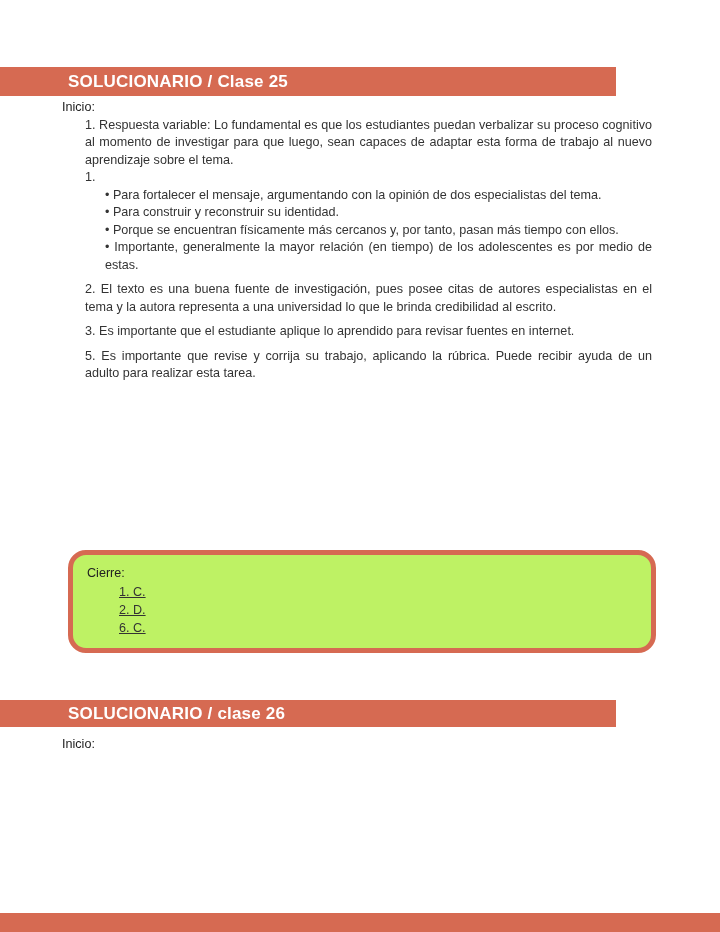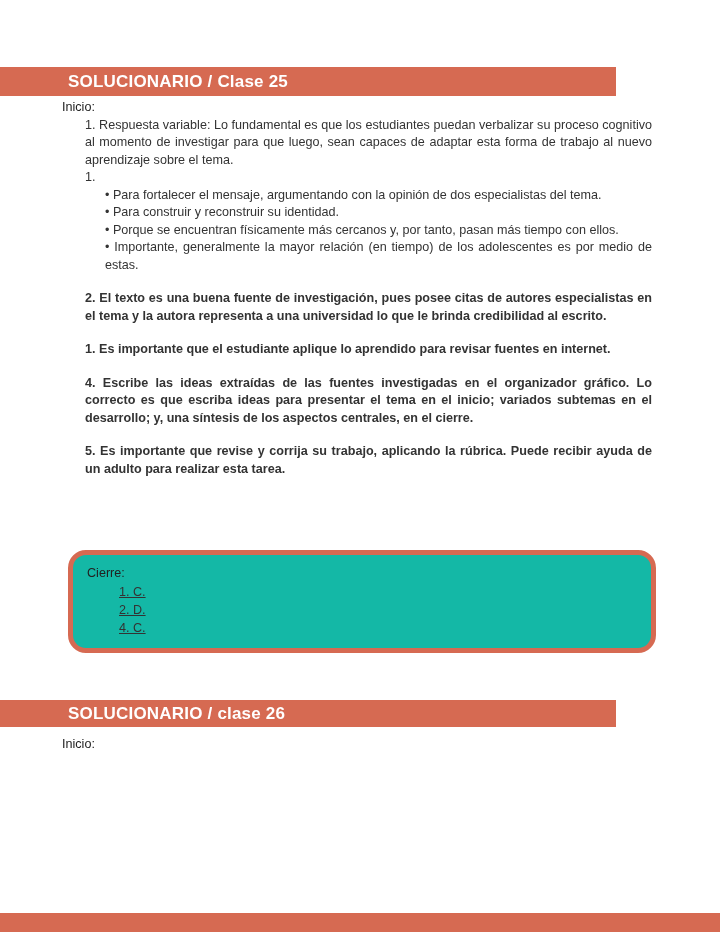--- a/index.html
+++ b/index.html
@@ -29,34 +29,34 @@
     letter-spacing: 0.2px;
   }
   .bar-1 { top: 67px; height: 29px; }
   .bar-2 { top: 700px; height: 27px; }
   .content { position: absolute; left: 62px; width: 590px; }
   .content-1 { top: 99px; }
   .content-2 { top: 736px; }
   .label { font-weight: normal; color: #222222; }
   .para { margin: 0; text-align: justify; }
   .indent { margin-left: 23px; }
-  .gap { margin-top: 16px; font-weight: bold; }
+  .gap { margin-top: 7px; }
   .gap-lg { margin-top: 23px; }
   .bullets { margin-left: 43px; }
   .cierre-box {
     position: absolute;
     top: 550px;
     left: 68px;
     width: 588px;
     height: 103px;
     box-sizing: border-box;
     border: 5px solid var(--accent, #d66a52);
     border-radius: 18px;
     padding: 10px 14px 0 14px;
-    background: #14b8a6;
+    background: #bef264;
   }
   .answers { margin-left: 32px; line-height: 18px; text-decoration: underline; }
   .footer-bar {
     position: absolute;
     top: 913px;
     left: 0;
     width: 720px;
     height: 19px;
     background: var(--accent, #d66a52);
   }
@@ -77,31 +77,30 @@
     <div class="indent">1.</div>
 
     <div class="bullets">
       <p class="para">• Para fortalecer el mensaje, argumentando con la opinión de dos especialistas del tema.</p>
       <p class="para">• Para construir y reconstruir su identidad.</p>
       <p class="para">• Porque se encuentran físicamente más cercanos y, por tanto, pasan más tiempo con ellos.</p>
       <p class="para">• Importante, generalmente la mayor relación (en tiempo) de los adolescentes es por medio de estas.</p>
     </div>
 
     <p class="para indent gap">2. El texto es una buena fuente de investigación, pues posee citas de autores especialistas en el tema y la autora representa a una universidad lo que le brinda credibilidad al escrito.</p>
-    <p class="para indent gap">1. Es importante que el estudiante aplique lo aprendido para revisar fuentes en internet.</p>
-    <p class="para indent gap">4. Escribe las ideas extraídas de las fuentes investigadas en el organizador gráfico. Lo correcto es que escriba ideas para presentar el tema en el inicio; variados subtemas en el desarrollo; y, una síntesis de los aspectos centrales, en el cierre.</p>
+    <p class="para indent gap">3. Es importante que el estudiante aplique lo aprendido para revisar fuentes en internet.</p>
     <p class="para indent gap">5. Es importante que revise y corrija su trabajo, aplicando la rúbrica. Puede recibir ayuda de un adulto para realizar esta tarea.</p>
   </div>
 
   <div class="cierre-box">
     <div class="label">Cierre:</div>
     <div class="answers">
       <div>1. C.</div>
       <div>2. D.</div>
-      <div>4. C.</div>
+      <div>6. C.</div>
     </div>
   </div>
 
   <div class="bar bar-2">
     <span>SOLUCIONARIO / clase 26</span>
   </div>
 
   <div class="content content-2">
     <div class="label">Inicio:</div>
   </div>

